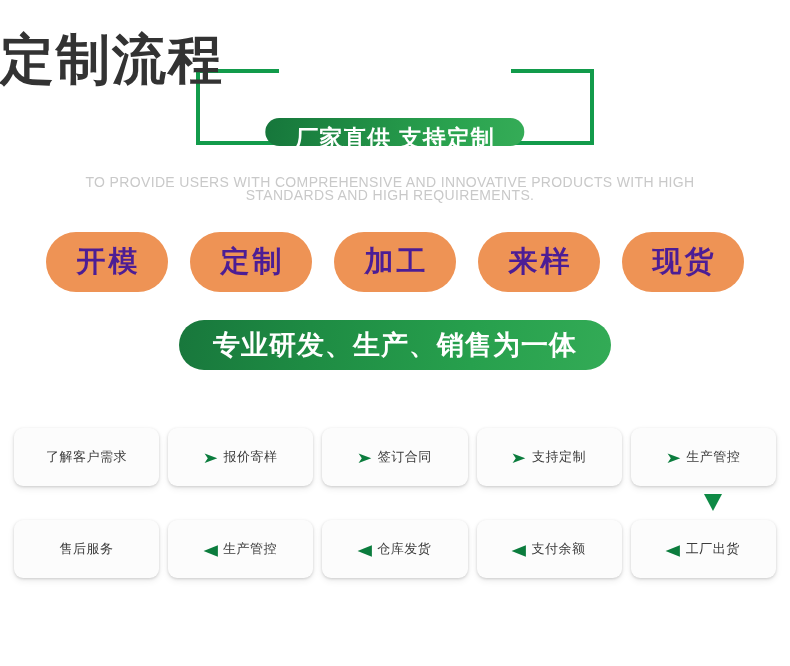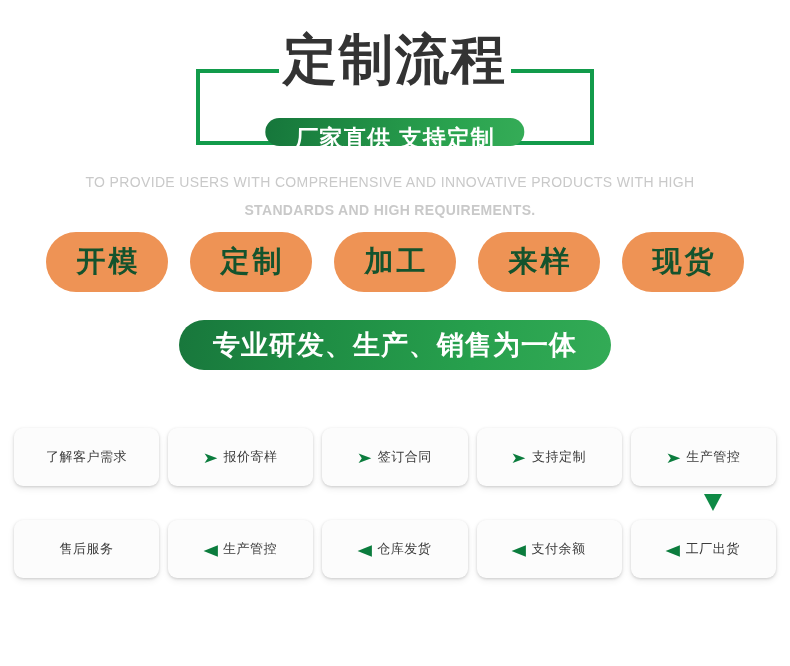--- a/index.html
+++ b/index.html
@@ -44,21 +44,20 @@
     border-right: 4px solid #129B4B;
     border-top: 4px solid #129B4B;
     border-bottom: 4px solid #129B4B;
   }
 
   .main-title {
     position: absolute;
     left: 0;
     top: 32px;
     width: 790px;
-    text-align: center;
     font-size: 54px;
     font-weight: bold;
     color: #333333;
     letter-spacing: 2px;
     line-height: 1;
     white-space: nowrap;
   }
 
   .subtitle-pill {
     position: absolute;
@@ -83,38 +82,38 @@
     left: 0;
     width: 780px;
     text-align: center;
     color: #c9c9c9;
     font-size: 14px;
     letter-spacing: 0.35px;
     line-height: 1.55;
     white-space: nowrap;
   }
   .eng-line-1 { top: 172px; }
-  .eng-line-2 { top: 200px; font-weight: bold; }
+  .eng-line-2 { top: 185px; }
 
   
   .pill-row {
     position: absolute;
     left: 0;
     top: 232px;
     width: 790px;
     display: flex;
     justify-content: center;
     gap: 22px;
   }
   .pill {
     width: 122px;
     height: 60px;
     border-radius: 30px;
     background: #EE9355;
-    color: #14532d;
+    color: #4c1d95;
     font-size: 29px;
     font-weight: bold;
     letter-spacing: 3px;
     display: flex;
     align-items: center;
     justify-content: center;
     text-indent: 3px;
     white-space: nowrap;
   }
 

